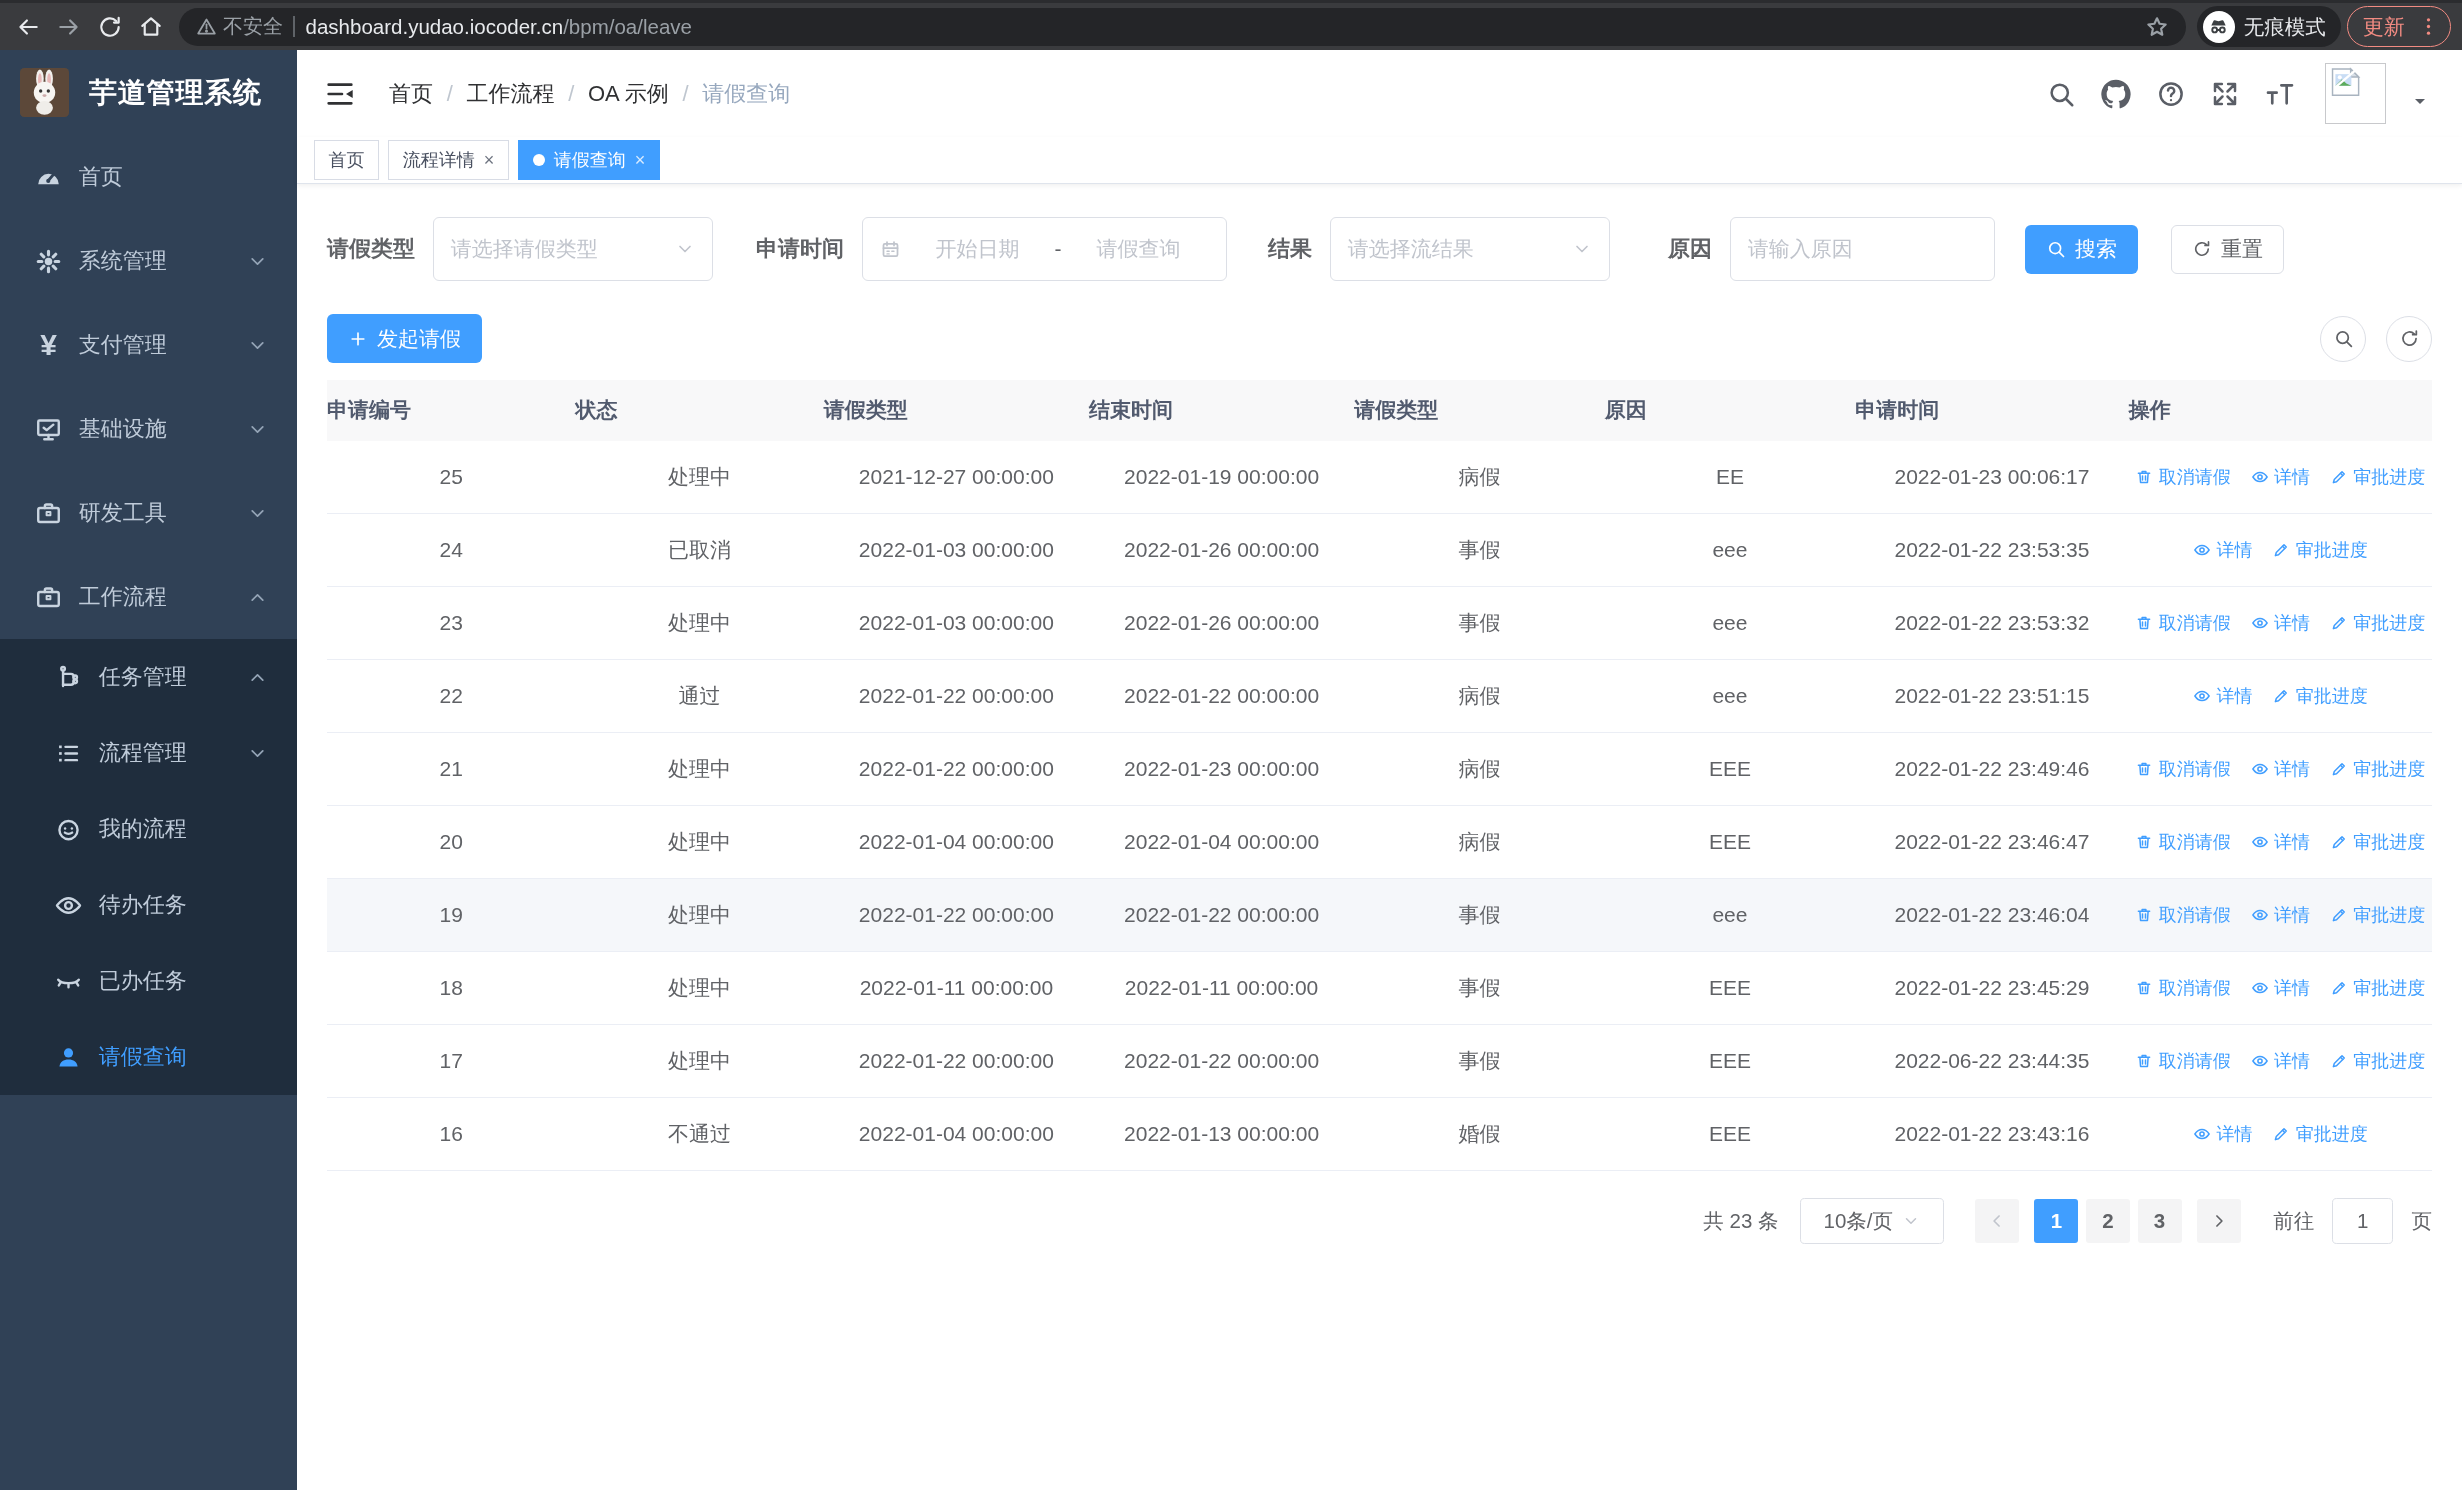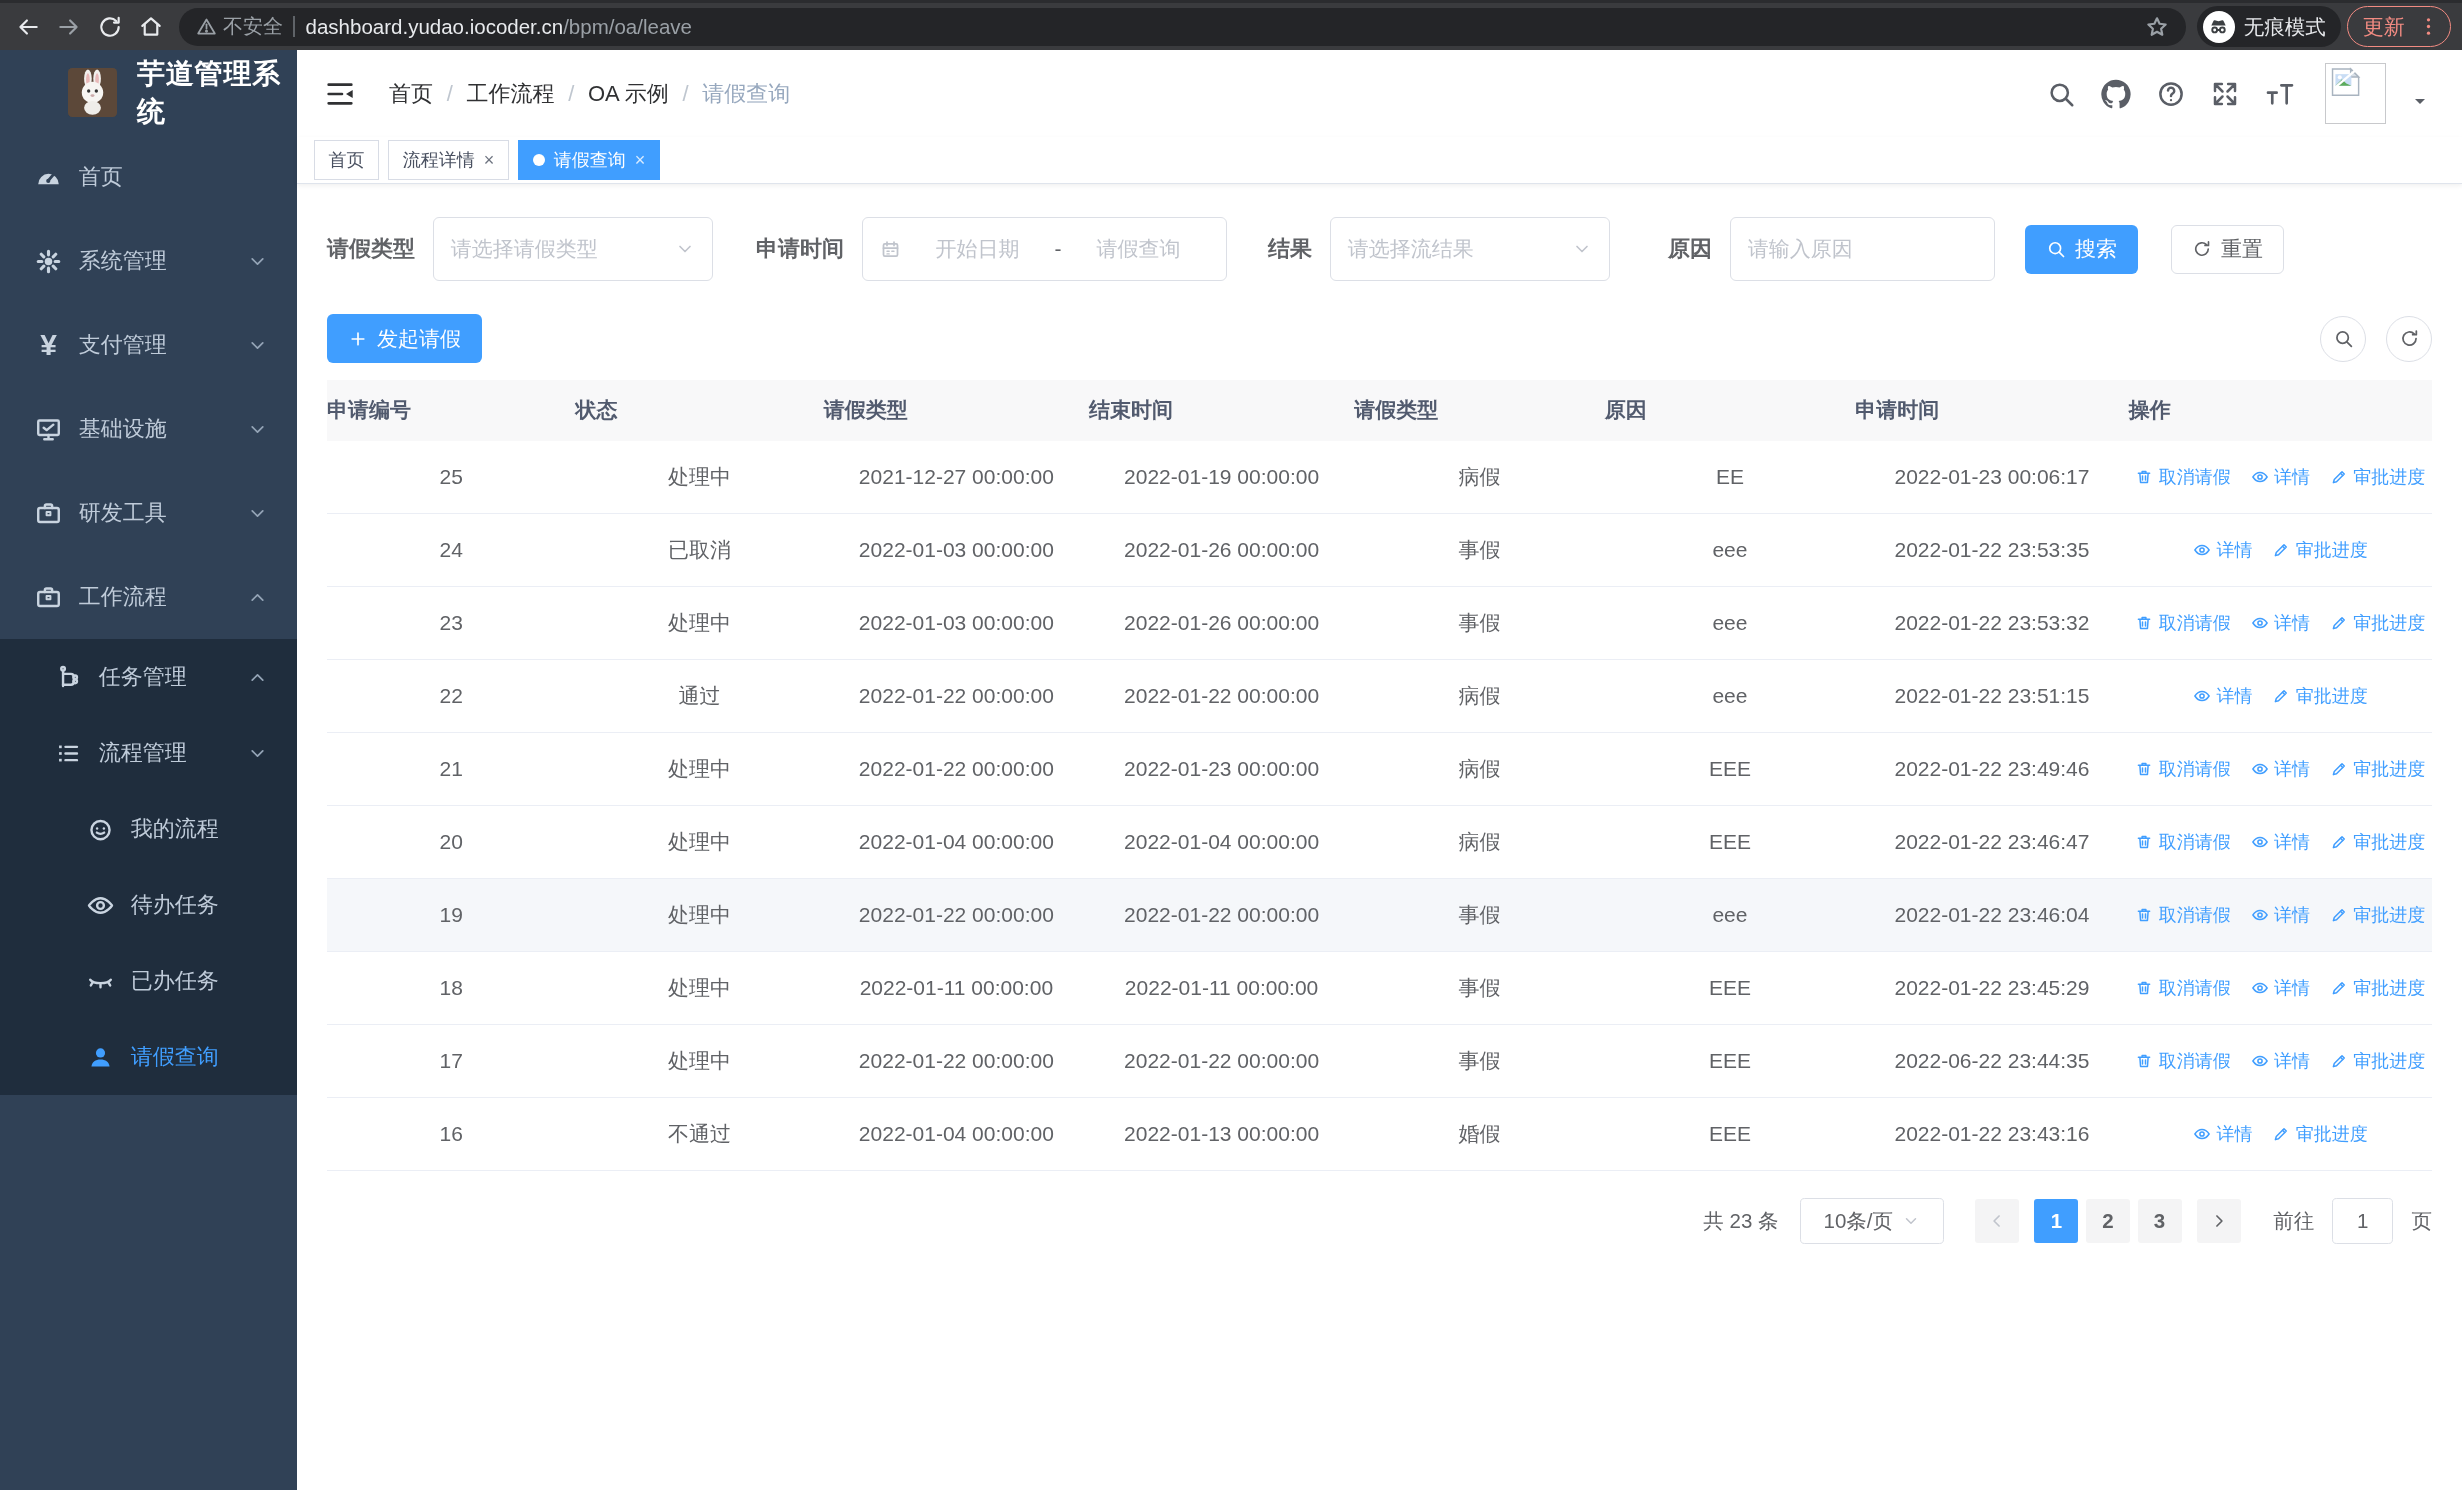--- a/index.html
+++ b/index.html
@@ -22,32 +22,32 @@
   .incog-pill { height:41px; background:#242528; border-radius:20.5px; color:#e8eaed;
     display:flex; align-items:center; gap:9px; padding:0 15px 0 6px; font-size:20.5px; flex-shrink:0; }
   .incog-circle { width:32px; height:32px; border-radius:50%; background:#fff; color:#3c4043;
     display:flex; align-items:center; justify-content:center; }
   .update-pill { height:41px; border:1.5px solid #f28b82; border-radius:20.5px; color:#f28b82;
     display:flex; align-items:center; gap:12px; padding:0 10.6px 0 15px; font-size:21px; flex-shrink:0; }
 
   
   .app { display:flex; height:1440px; }
   .sidebar { width:297px; background:#304156; flex-shrink:0; }
-  .logo-row { height:85px; display:flex; align-items:center; padding-left:68px; gap:20px; }
+  .logo-row { height:85px; display:flex; align-items:center; padding-left:20px; gap:20px; }
   .logo-img { width:49px; height:49px; border-radius:4.6px; overflow:hidden; flex-shrink:0; }
   .logo-title { color:#fff; font-size:28px; font-weight:700; letter-spacing:0.8px; }
   .menu-item { height:84px; display:flex; align-items:center; color:#bfcbd9;
     font-size:22px; padding-left:32px; position:relative; cursor:pointer; }
   .mi-icon { width:33px; height:33px; margin-right:13.7px; color:#c9d4e0;
     display:flex; align-items:center; justify-content:center; flex-shrink:0; }
   .mi-yen { font-size:30px; font-weight:700; }
   .chev { position:absolute; right:29px; color:#94a4b6; }
   .submenu { background:#1f2d3d; }
   .submenu .menu-item { height:76px; padding-left:52px; }
-  .submenu .menu-item.lvl3 { padding-left:84px; }
+  .submenu .menu-item.lvl3 { padding-left:52px; }
   .menu-item.active { color:#409eff; }
   .menu-item.active .mi-icon { color:#409eff; }
 
   .main { flex:1; display:flex; flex-direction:column; min-width:0; background:#fff; }
 
   
   .navbar { height:87px; display:flex; align-items:center; padding:0 32px 0 27px; background:#fff; }
   .hamburger { color:#303133; }
   .breadcrumb { display:flex; align-items:center; gap:13.7px; margin-left:33px; font-size:22px; color:#303133; }
   .bc-sep { color:#bfc6cf; }

